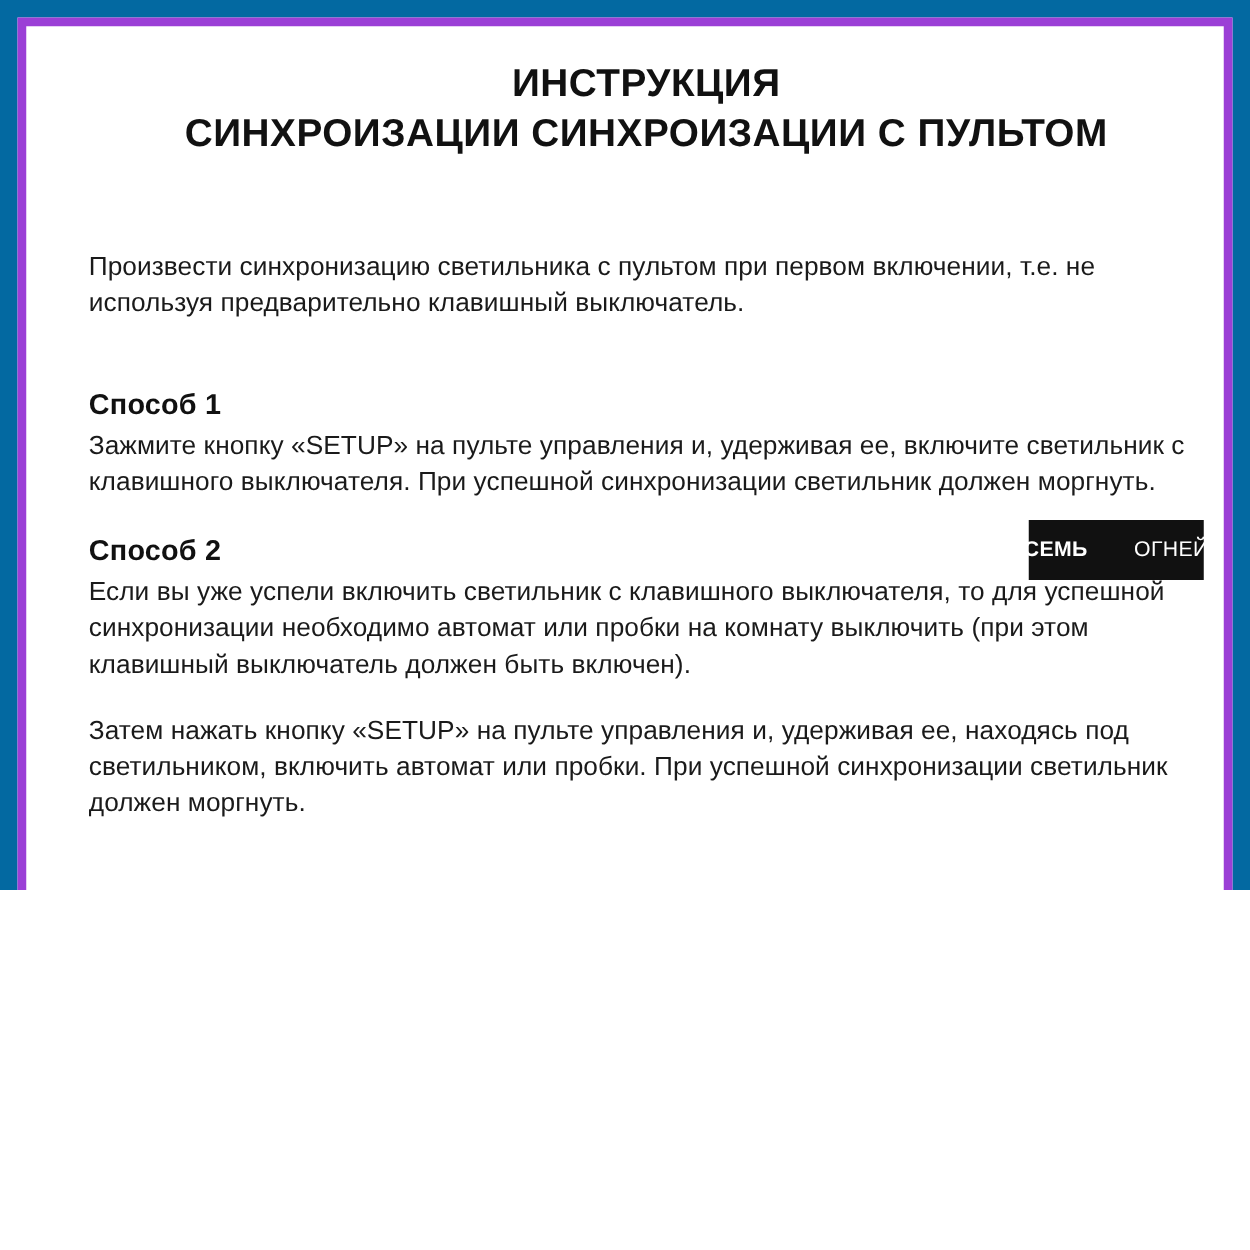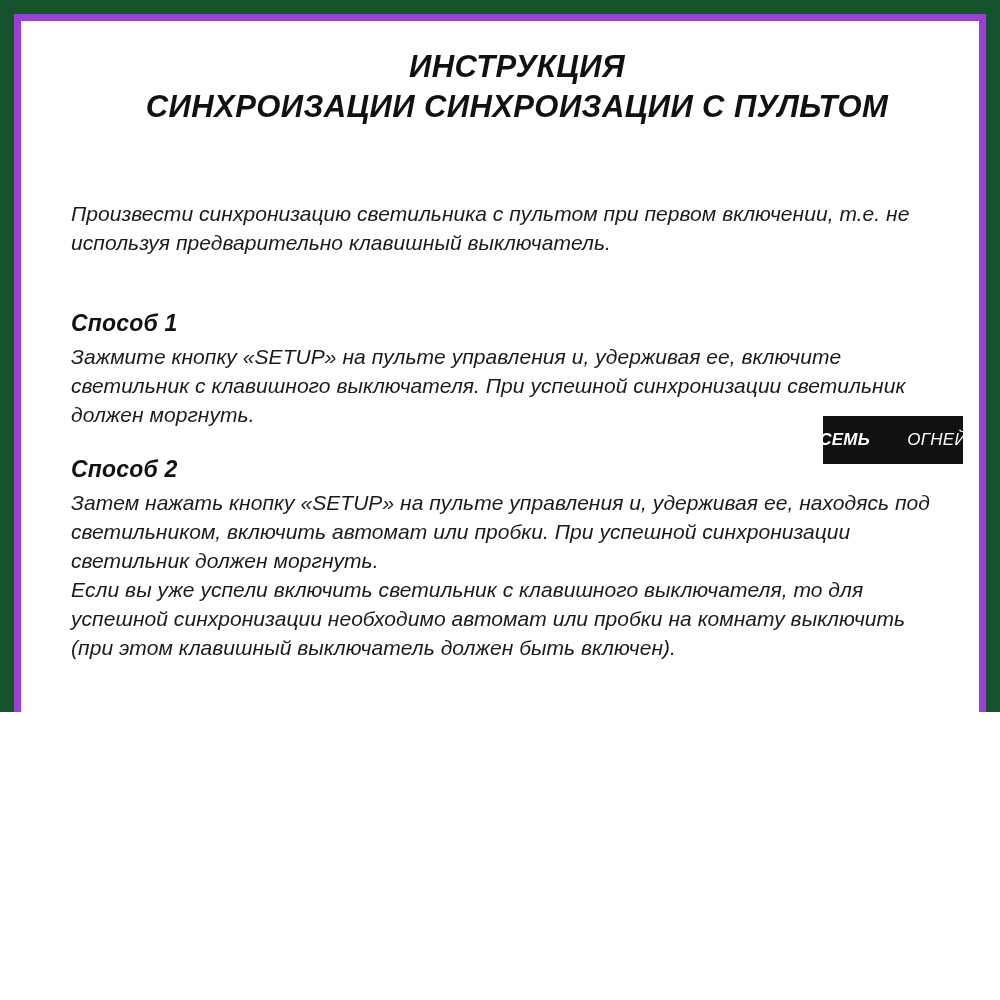--- a/index.html
+++ b/index.html
@@ -11,23 +11,22 @@
     width: 1000px;
     height: 1000px;
     font-family: "Liberation Sans", sans-serif;
     -webkit-font-smoothing: antialiased;
   }
   .page {
     position: relative;
     width: 1000px;
     height: 712px;
     box-sizing: border-box;
-    background: #14532d;
+    background: #0369a1;
     overflow: hidden;
-    font-style: italic;
   }
   .frame {
     position: absolute;
     left: 14px;
     top: 14px;
     width: 972px;
     height: 972px;
     box-sizing: border-box;
     border: 7px solid #9b3fd6;
     background: #ffffff;
@@ -135,22 +134,22 @@
 
         <div class="methods-block">
 
           <div class="section">
             <div class="heading">Способ 1</div>
             <p class="para">Зажмите кнопку «SETUP» на пульте управления и, удерживая ее, включите светильник с клавишного выключателя. При успешной синхронизации светильник должен моргнуть.</p>
           </div>
 
           <div class="section">
             <div class="heading">Способ 2</div>
+            <p class="para tight">Если вы уже успели включить светильник с клавишного выключателя, то для успешной синхронизации необходимо автомат или пробки на комнату выключить (при этом клавишный выключатель должен быть включен).</p>
             <p class="para last">Затем нажать кнопку «SETUP» на пульте управления и, удерживая ее, находясь под светильником, включить автомат или пробки. При успешной синхронизации светильник должен моргнуть.</p>
-            <p class="para tight">Если вы уже успели включить светильник с клавишного выключателя, то для успешной синхронизации необходимо автомат или пробки на комнату выключить (при этом клавишный выключатель должен быть включен).</p>
           </div>
 
         </div>
 
       </div>
     </div>
   </div>
 </div>
 
 </body></html>

